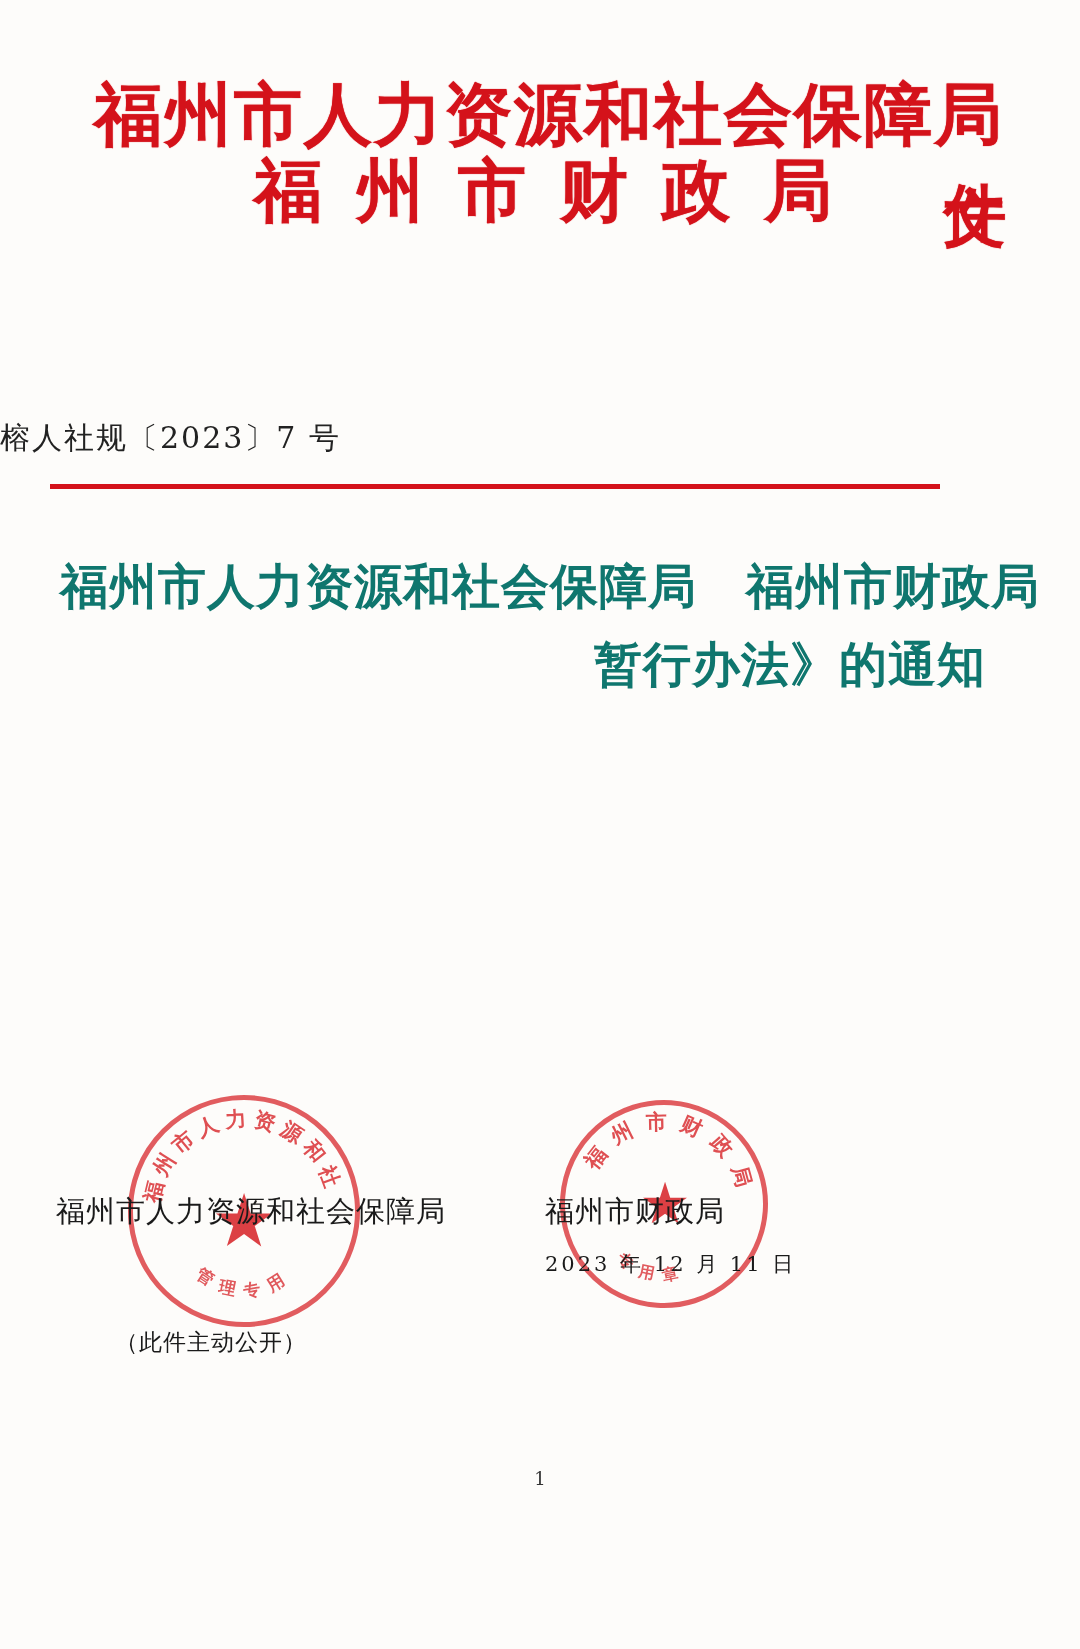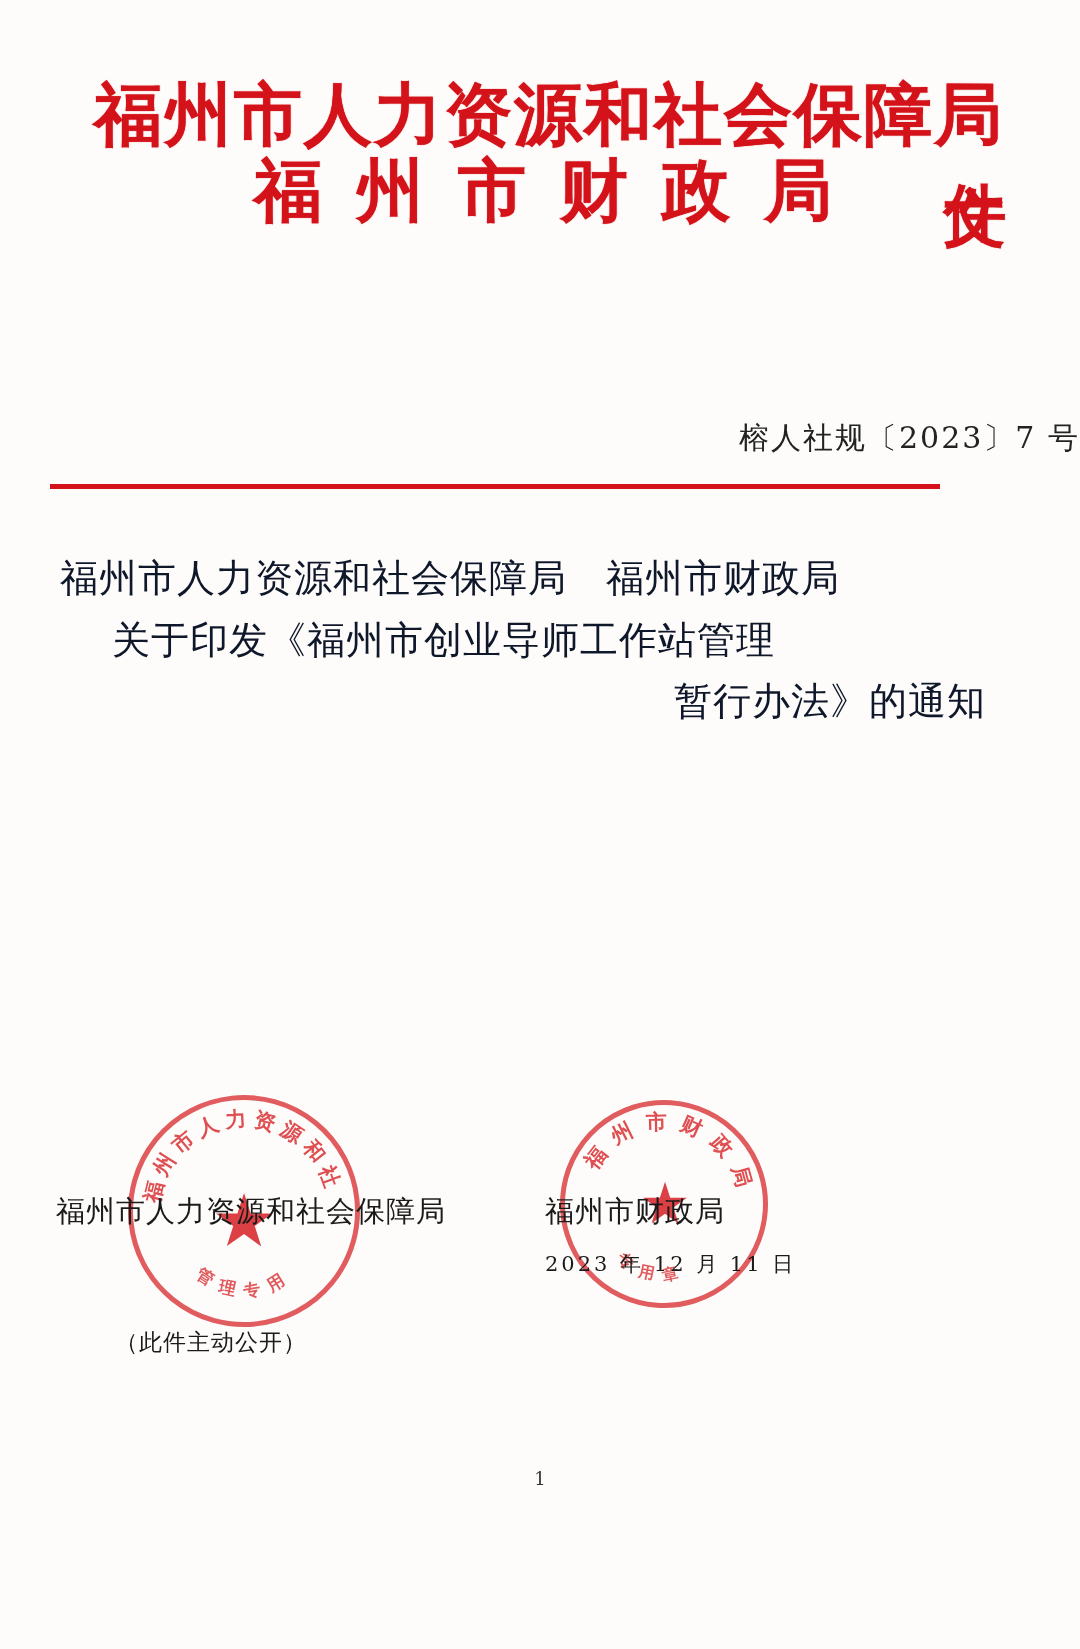--- a/index.html
+++ b/index.html
@@ -70,21 +70,21 @@
     text-orientation: upright;
     text-shadow: 0 0 1px #d4121a;
   }
 
   
   .doc-number {
     position: absolute;
     top: 418px;
     left: 0;
     width: 100%;
-    text-align: right;
+    text-align: left;
     font-size: 30px;
     letter-spacing: 2px;
     color: #222;
   }
 
   
   .red-rule {
     position: absolute;
     top: 484px;
     left: 50px;
@@ -93,25 +93,25 @@
     background: #d4121a;
   }
 
   
   .doc-title {
     position: absolute;
     top: 548px;
     left: 56px;
     width: 930px;
     text-align: center;
-    font-size: 38px;
-    font-weight: normal;
+    font-size: 48px;
+    font-weight: bold;
     line-height: 1.62;
     letter-spacing: 1px;
-    color: #0f172a;
+    color: #0f766e;
   }
   .doc-title div { white-space: nowrap; }
   .tl-1 { text-align: left; padding-left: 4px; }
   .tl-2 { text-align: left; padding-left: 56px; }
   .tl-3 { text-align: right; padding-left: 200px; }
 
   
   .salutation {
     position: absolute;
     top: 795px;
@@ -218,21 +218,20 @@
     <div class="lh-row lh-line2">福州市财政局</div>
     <div class="lh-doc">文件</div>
   </div>
 
   <div class="doc-number">榕人社规〔2023〕7 号</div>
 
   <div class="red-rule"></div>
 
   <div class="doc-title">
     <div class="tl-1">福州市人力资源和社会保障局　福州市财政局</div>
-    <div class="tl-2">关于印发《福州市创业导师工作站管理</div>
     <div class="tl-3">暂行办法》的通知</div>
   </div>
 
 
 
   <div class="seal seal-1">
     <svg width="222" height="222" viewBox="0 0 222 222" aria-hidden="true">
       <defs>
         <path id="arcL" d="M 26,111 A 85,85 0 1 1 196,111" fill="none"></path>
         <path id="arcLb" d="M 40,125 A 71,71 0 1 0 182,125" fill="none"></path>

